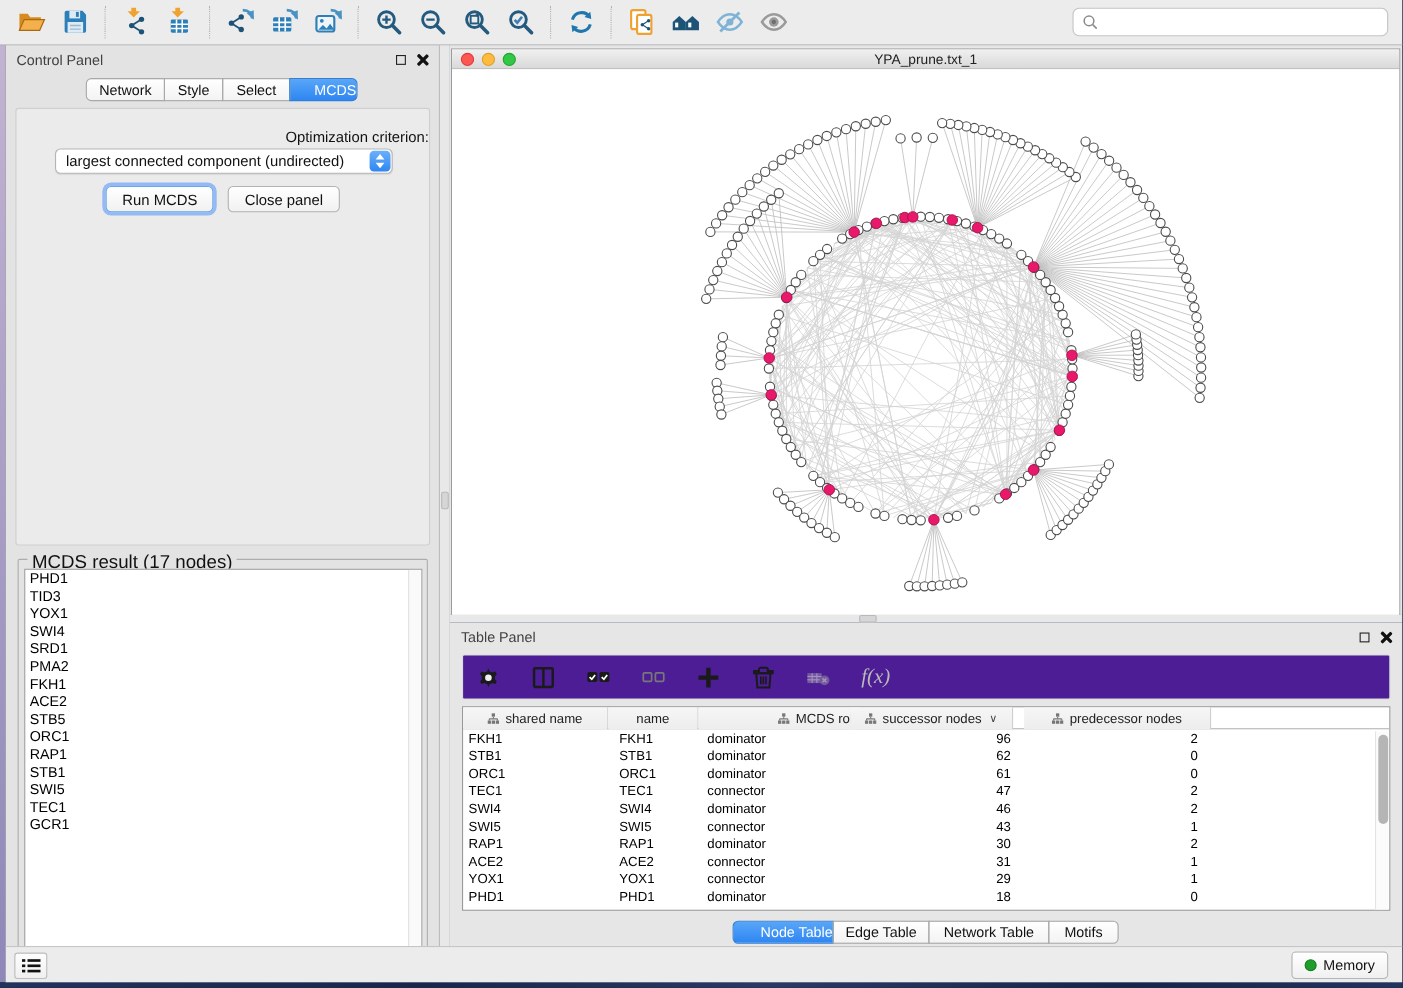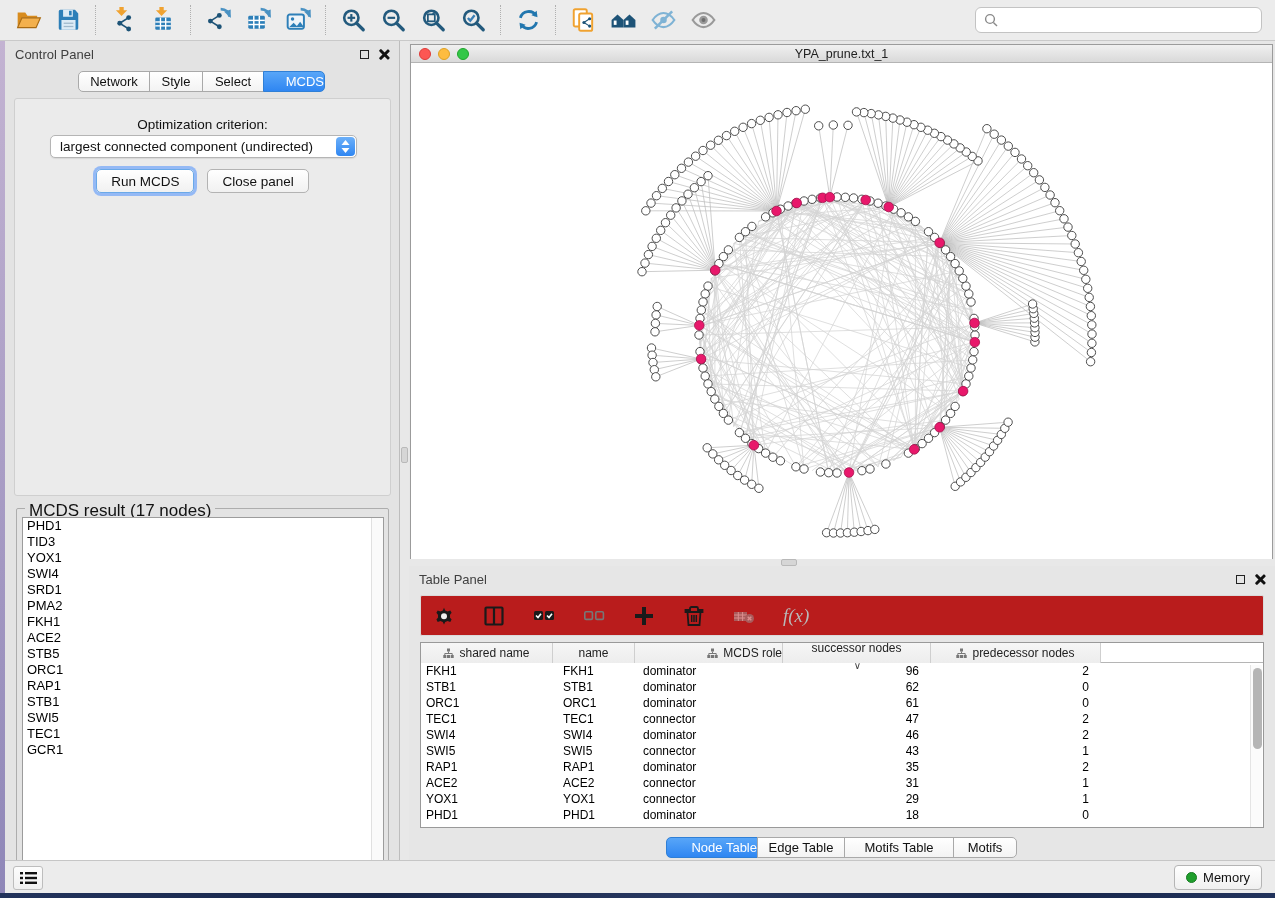--- a/index.html
+++ b/index.html
@@ -32,21 +32,21 @@
 
   .seg-tabs { display:flex; justify-content:center; margin-top:4px; }
   .seg { border:1px solid #a9a9a9; background:linear-gradient(#ffffff,#f3f3f3); padding:2px 0; text-align:center;
      font-size:13px; color:#111; margin-left:-1px; height:21px; line-height:16px;}
   .seg.first { border-radius:5px 0 0 5px; }
   .seg.last { border-radius:0 5px 5px 0; }
   .seg.selected { background:linear-gradient(#58a6f8,#2f86f2); color:#fff; border-color:#2f7fd6;text-align:right; }
 
   .cp-content { position:absolute; left:9px; top:57px; width:377px; height:398px; background:#ebebeb;
      border:1px solid #cfcfcf; border-radius:3px; }
-  .opt-label { text-align:center; margin-top:18px; font-size:13.5px; color:#111; }
+  .opt-label { text-align:right; margin-top:18px; font-size:13.5px; color:#111; }
   .dropdown { position:absolute; left:35px; top:36px; width:307px; height:23px; background:#fff; border:1px solid #b5b5b5;
      border-radius:5px; display:flex; align-items:center; font-size:13.5px; padding-left:9px; color:#111;
      box-shadow:0 1px 1px rgba(0,0,0,.08);}
   .dd-stepper { position:absolute; right:1px; top:1px; width:19px; height:19px; border-radius:4px;
      background:linear-gradient(#6cb0f9,#2f86f2); display:flex; flex-direction:column; align-items:center; justify-content:center; gap:1px;}
   .dd-stepper svg { display:block; }
   .cp-buttons { position:absolute; top:70px; left:0; width:100%; display:flex; justify-content:center; gap:13px; }
   .btn { background:linear-gradient(#ffffff,#f1f1f1); border:1px solid #b3b3b3; border-radius:5px; font-size:13.5px;
      padding:3px 14px; color:#111; height:24px; }
   .btn.focus-ring { box-shadow:0 0 0 3px rgba(77,144,254,.55); border-color:#6aa9e8;text-align:center; }
@@ -68,21 +68,21 @@
   .net-window { position:absolute; left:1px; top:3px; width:863px; height:515px; border:1px solid #9b9b9b; background:#fff; }
   .net-titlebar { height:18px; background:linear-gradient(#f0f0f0,#d9d9d9); border-bottom:1px solid #b4b4b4;
      display:flex; align-items:center; position:relative; }
   .traffic { display:flex; gap:7px; margin-left:8px; }
   .tl { width:12px; height:12px; border-radius:50%; }
   .net-title { position:absolute; left:0; right:0; text-align:center; font-size:12.5px; color:#222; }
   .net-view { position:relative; width:100%; height:496px; background:#fff; overflow:hidden; }
 
   
   .table-panel { position:absolute; left:409px; top:566px; width:866px; height:294px; background:#e6e6e6; }
-  .tp-toolbar { position:absolute; left:11px; top:29px; width:844px; height:41px; background:#b91c1c;
+  .tp-toolbar { position:absolute; left:11px; top:29px; width:844px; height:41px; background:#4c1d95;
      border:1px solid #dadada; border-radius:2px; display:flex; align-items:center; padding-left:8px; gap:20px;}
   .tp-btn { width:30px; height:30px; display:flex; align-items:center; justify-content:center; }
   .fx-label { font-family:"Liberation Serif","DejaVu Serif",serif; font-style:italic; font-size:19px; color:#b9b9b9; margin-left:4px;}
   .tbl { position:absolute; left:11px; top:76px; width:844px; height:186px; background:#fff; border:1px solid #999; overflow:hidden;}
   .tbl-header { position:relative; height:20px; border-bottom:1px solid #b5b5b5; }
   .th-cell { position:absolute; top:0; height:20px; background:linear-gradient(#f6f6f6,#ededed); border-right:1px solid #cfcfcf;
      display:flex; align-items:center; justify-content:center; font-size:12px; color:#222; gap:5px;}
   .sort-chev { font-size:10px; color:#444; margin-left:2px; }
   .tbl-row { position:relative; height:16px; }
   .td { position:absolute; top:0; height:16px; font-size:12px; color:#000; line-height:16px; white-space:nowrap; }
@@ -1108,21 +1108,21 @@
             <line x1="5.5" y1="3.5" x2="5.5" y2="5.5" stroke="#777"></line>
             <line x1="1.8" y1="5.5" x2="9.2" y2="5.5" stroke="#777"></line>
             <line x1="1.8" y1="5.5" x2="1.8" y2="7" stroke="#777"></line>
             <line x1="9.2" y1="5.5" x2="9.2" y2="7" stroke="#777"></line>
             <rect x="0.3" y="7" width="3" height="3" fill="#777"></rect>
             <rect x="7.7" y="7" width="3" height="3" fill="#777"></rect>
             <rect x="4" y="7" width="3" height="3" fill="#777"></rect>
           </svg>
           <span>MCDS role</span>
         </div>
-        <div class="th-cell" style="left: 362px; width: 148px; flex-direction: column;">
+        <div class="th-cell" style="left: 352px; width: 148px;">
           <svg width="11" height="11" viewBox="0 0 11 11">
             <rect x="4" y="0.5" width="3" height="3" fill="#777"></rect>
             <line x1="5.5" y1="3.5" x2="5.5" y2="5.5" stroke="#777"></line>
             <line x1="1.8" y1="5.5" x2="9.2" y2="5.5" stroke="#777"></line>
             <line x1="1.8" y1="5.5" x2="1.8" y2="7" stroke="#777"></line>
             <line x1="9.2" y1="5.5" x2="9.2" y2="7" stroke="#777"></line>
             <rect x="0.3" y="7" width="3" height="3" fill="#777"></rect>
             <rect x="7.7" y="7" width="3" height="3" fill="#777"></rect>
             <rect x="4" y="7" width="3" height="3" fill="#777"></rect>
           </svg>
@@ -1183,21 +1183,21 @@
           <div class="td" style="left: 5px; width: 120px;">SWI5</div>
           <div class="td" style="left: 142px; width: 70px;">SWI5</div>
           <div class="td" style="left: 222px; width: 120px;">connector</div>
           <div class="td num" style="left: 362px; width: 136px;">43</div>
           <div class="td num" style="left: 510px; width: 158px;">1</div>
         </div>
         <div class="tbl-row">
           <div class="td" style="left: 5px; width: 120px;">RAP1</div>
           <div class="td" style="left: 142px; width: 70px;">RAP1</div>
           <div class="td" style="left: 222px; width: 120px;">dominator</div>
-          <div class="td num" style="left: 362px; width: 136px;">35</div>
+          <div class="td num" style="left: 362px; width: 136px;">30</div>
           <div class="td num" style="left: 510px; width: 158px;">2</div>
         </div>
         <div class="tbl-row">
           <div class="td" style="left: 5px; width: 120px;">ACE2</div>
           <div class="td" style="left: 142px; width: 70px;">ACE2</div>
           <div class="td" style="left: 222px; width: 120px;">connector</div>
           <div class="td num" style="left: 362px; width: 136px;">31</div>
           <div class="td num" style="left: 510px; width: 158px;">1</div>
         </div>
         <div class="tbl-row">
@@ -1216,21 +1216,21 @@
         </div>
       </div>
     <div class="tbl-scroll">
       <div class="tbl-thumb"></div>
     </div>
   </div>
   <div class="tp-tabs">
       <div class="seg-tabs" id="tp-tabs">
         <div class="seg first selected" style="width: 92px;">Node Table</div>
         <div class="seg" style="width: 88px;">Edge Table</div>
-        <div class="seg" style="width: 110px;">Motifs Table</div>
+        <div class="seg" style="width: 110px;">Network Table</div>
         <div class="seg last" style="width: 64px;">Motifs</div>
       </div>
     </div>
 </div>
 
 <div class="status-bar">
   <div class="sb-left-btn">
     <svg width="17" height="14" viewBox="0 0 17 14">
       <rect x="0" y="1" width="3" height="2.4" fill="#111"></rect>
         <rect x="5" y="1" width="12" height="2.4" fill="#111"></rect>

